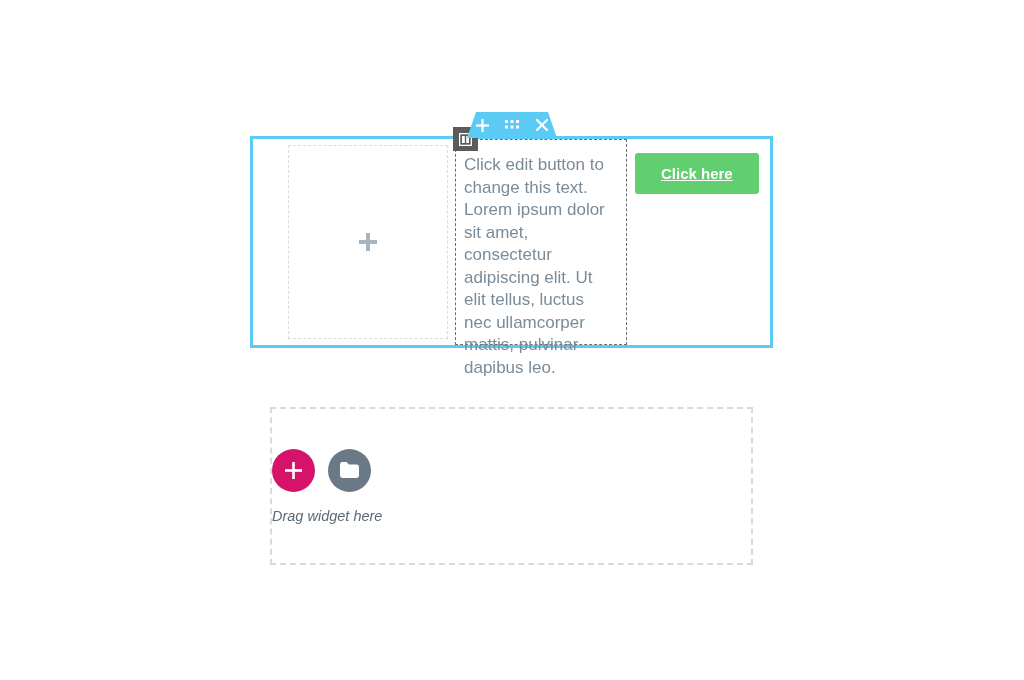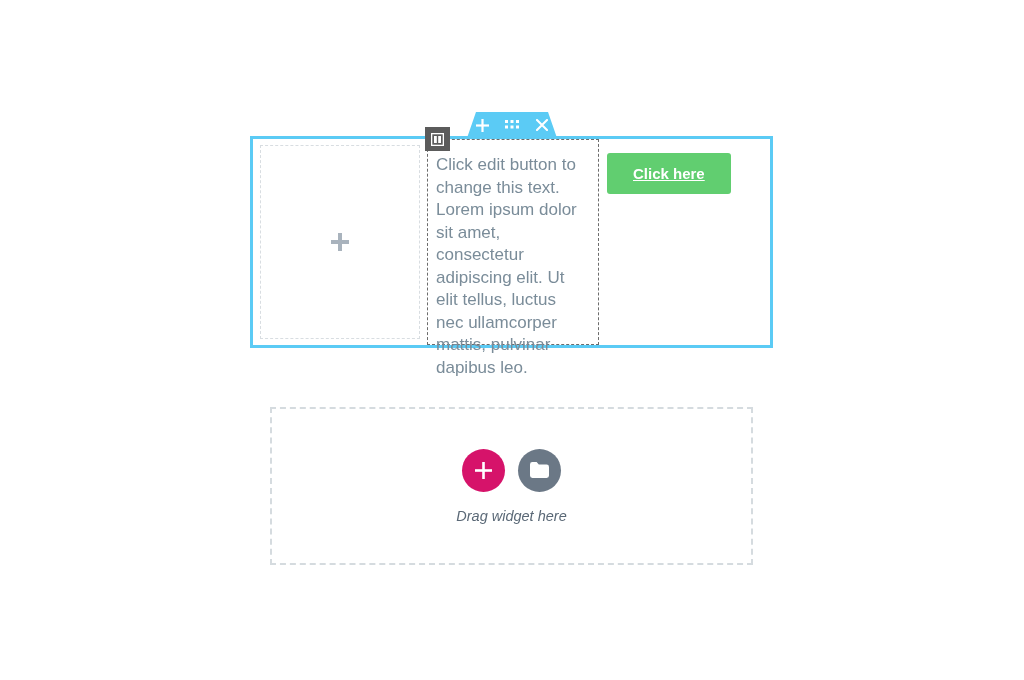--- a/index.html
+++ b/index.html
@@ -55,20 +55,21 @@
   .tb-btn svg { display: block; }
 
   
   .cols {
     position: absolute;
     left: 3px;
     top: 3px;
     right: 3px;
     bottom: 3px;
     display: flex;
+    padding-left: 28px;
   }
   .col {
     box-sizing: border-box;
     position: relative;
   }
   .col-image  { width: 174px; padding: 6px 7px; }
   .col-text   { width: 172px; border-left: 1px dashed #6c6c6c;
                 border-right: 1px dashed #6c6c6c;
                 border-top: 1px dashed #6c6c6c;
                 border-bottom: 1px dashed #6c6c6c;
@@ -143,21 +144,20 @@
   .dropzone {
     position: absolute;
     left: 270px;
     top: 407px;
     width: 483px;
     height: 158px;
     border: 2px dashed #d5dbdf;
     box-sizing: border-box;
     display: flex;
     flex-direction: column;
-    align-items: center;
     justify-content: center;
   }
   .dz-buttons {
     display: flex;
     gap: 13px;
     margin-bottom: 16px;
   }
   .dz-circle {
     width: 43px;
     height: 43px;

